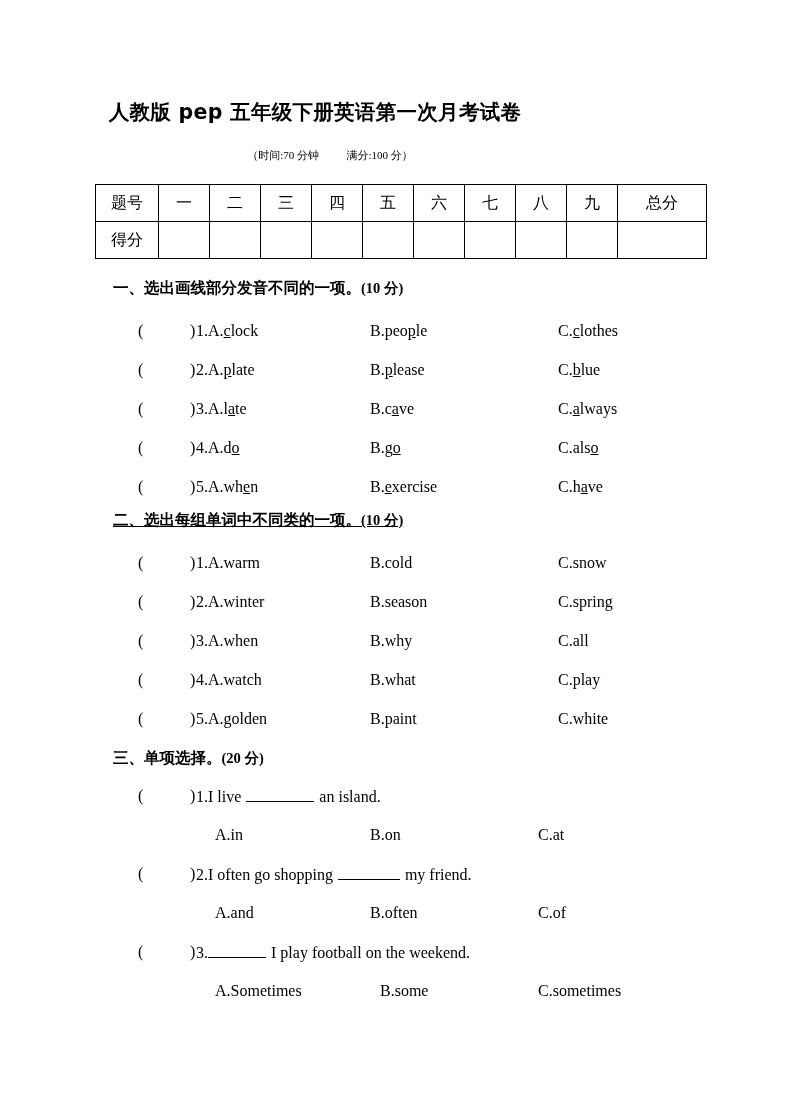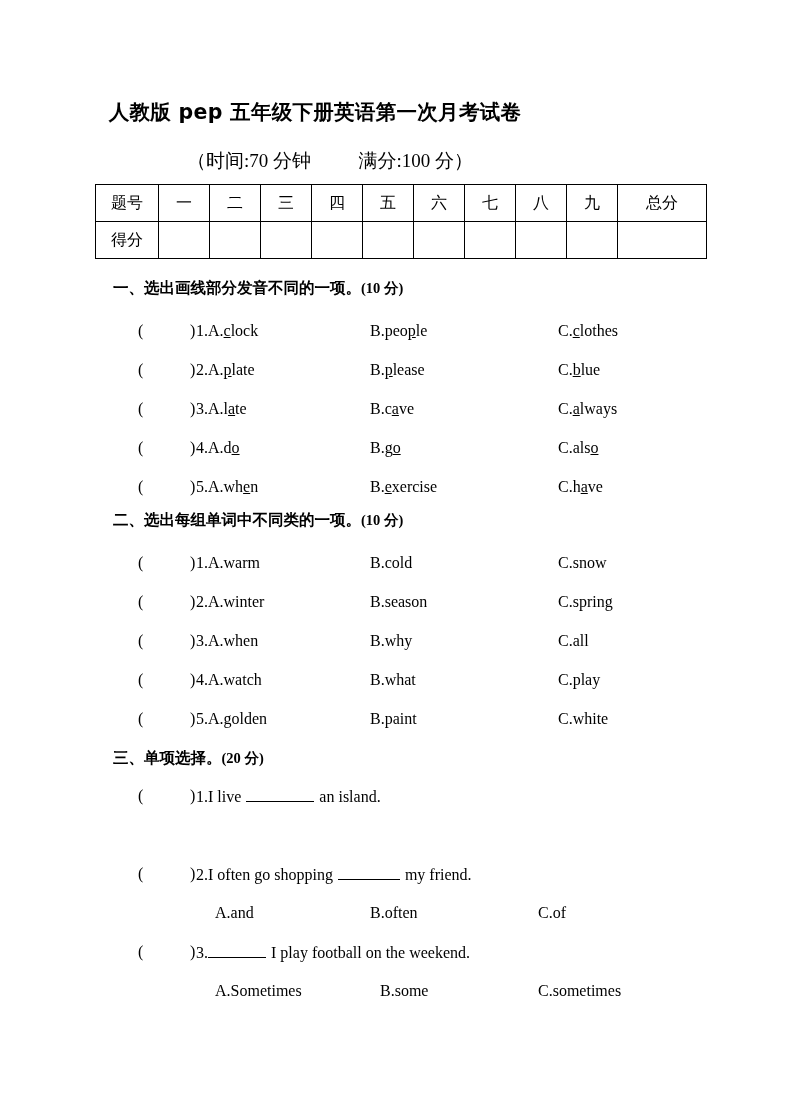--- a/index.html
+++ b/index.html
@@ -36,21 +36,21 @@
     letter-spacing: 0.3px;
     white-space: nowrap;
   }
   .doc-subtitle {
     position: absolute;
     left: 0;
     top: 148px;
     width: 660px;
     text-align: center;
     font-family: "Liberation Serif", "DejaVu Serif", serif;
-    font-size: 19px;
+    font-size: 11px;
     font-weight: normal;
     white-space: pre;
   }
 
   
   .score-table {
     position: absolute;
     left: 95px;
     top: 184px;
     border-collapse: collapse;
@@ -226,21 +226,21 @@
   <div class="q-row" style="top:478px;">
     <span class="q-paren">
       <span class="pl">(</span>
       <span class="pr">)</span>
     </span>
     <span class="opt opt-a"><span>5.</span>A.wh<u class="ul">e</u>n</span>
     <span class="opt opt-b">B.<u class="ul">e</u>xercise</span>
     <span class="opt opt-c">C.h<u class="ul">a</u>ve</span>
   </div>
 
-  <div class="section-heading" style="top:510px;">
+  <div class="section-heading" style="top:510px;text-decoration:underline;">
     <span>二、选出每组单词中不同类的一项。</span><span class="pts">(10 分)</span>
   </div>
 
   <div class="q-row" style="top:554px;">
     <span class="q-paren">
       <span class="pl">(</span>
       <span class="pr">)</span>
     </span>
     <span class="opt opt-a"><span>1.</span><span>A.warm</span></span>
     <span class="opt opt-b">B.cold</span>
@@ -290,20 +290,25 @@
   <div class="section-heading" style="top:748px;">
     <span>三、单项选择。</span><span class="pts">(20 分)</span>
   </div>
 
   <div class="q-row" style="top:787px;">
     <span class="q-paren">
       <span class="pl">(</span>
       <span class="pr">)</span>
     </span>
     <span class="stem"><span>1.</span><span>I live</span><span class="blank blank-w1"></span><span>an island.</span></span>
+  </div>
+  <div class="q-row" style="top:826px;">
+    <span class="opt sub-a">A.in</span>
+    <span class="opt sub-b">B.on</span>
+    <span class="opt sub-c">C.at</span>
   </div>
 
   <div class="q-row" style="top:865px;">
     <span class="q-paren">
       <span class="pl">(</span>
       <span class="pr">)</span>
     </span>
     <span class="stem"><span>2.</span><span>I often go shopping</span><span class="blank blank-w2"></span><span>my friend.</span></span>
   </div>
   <div class="q-row" style="top:904px;">

